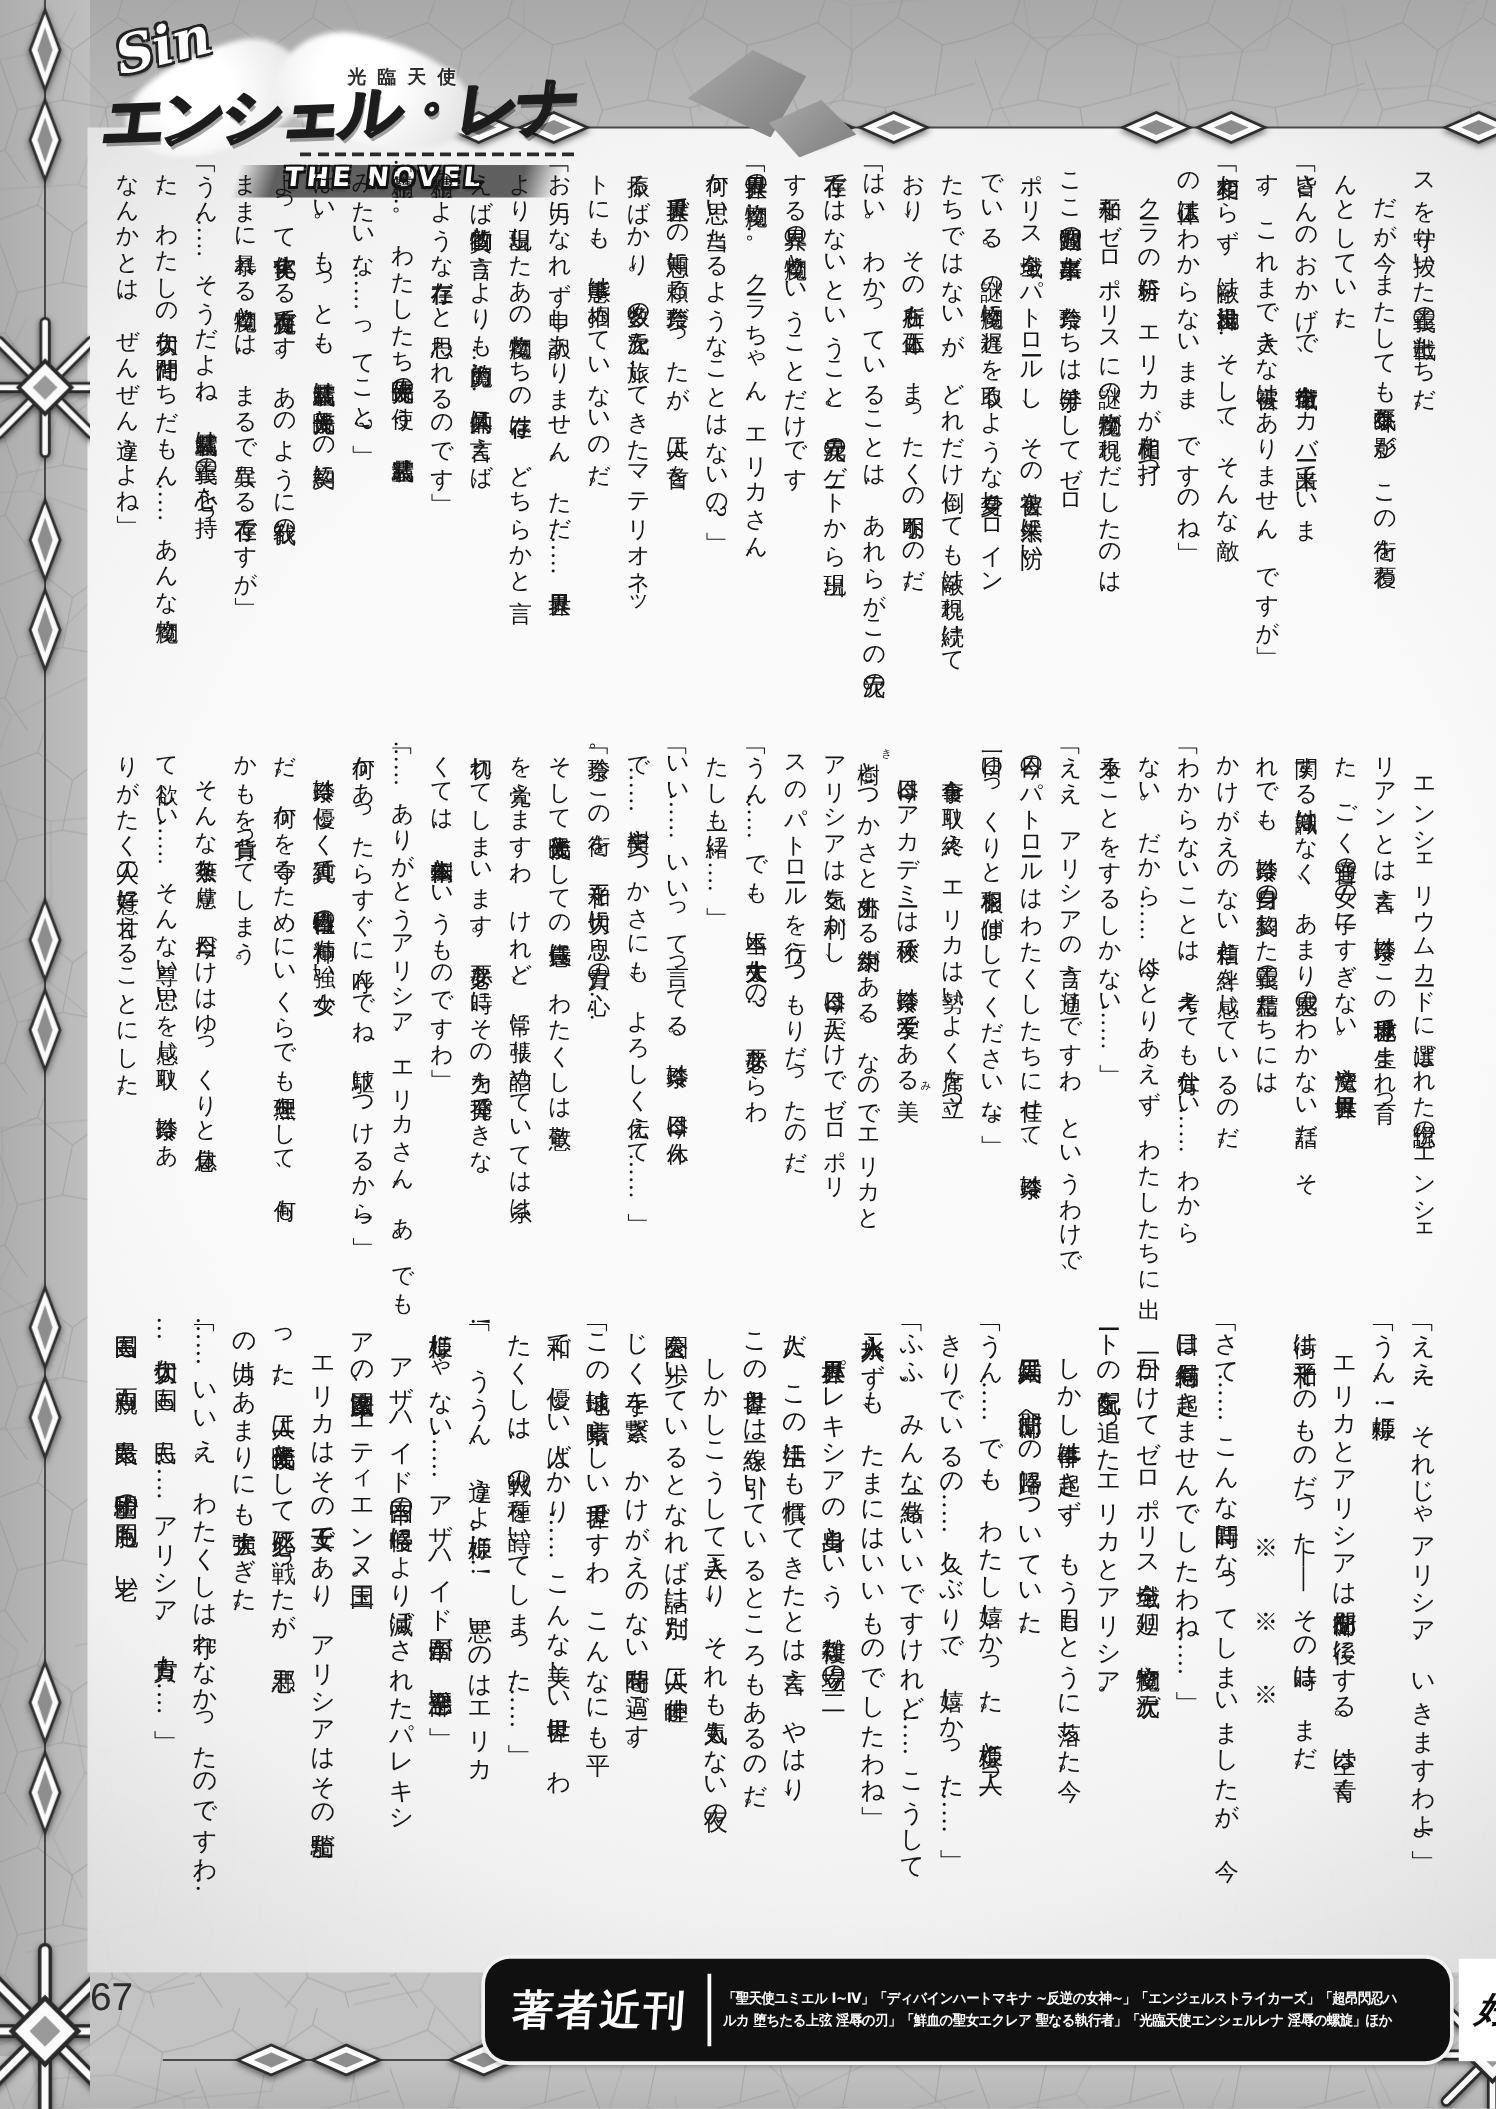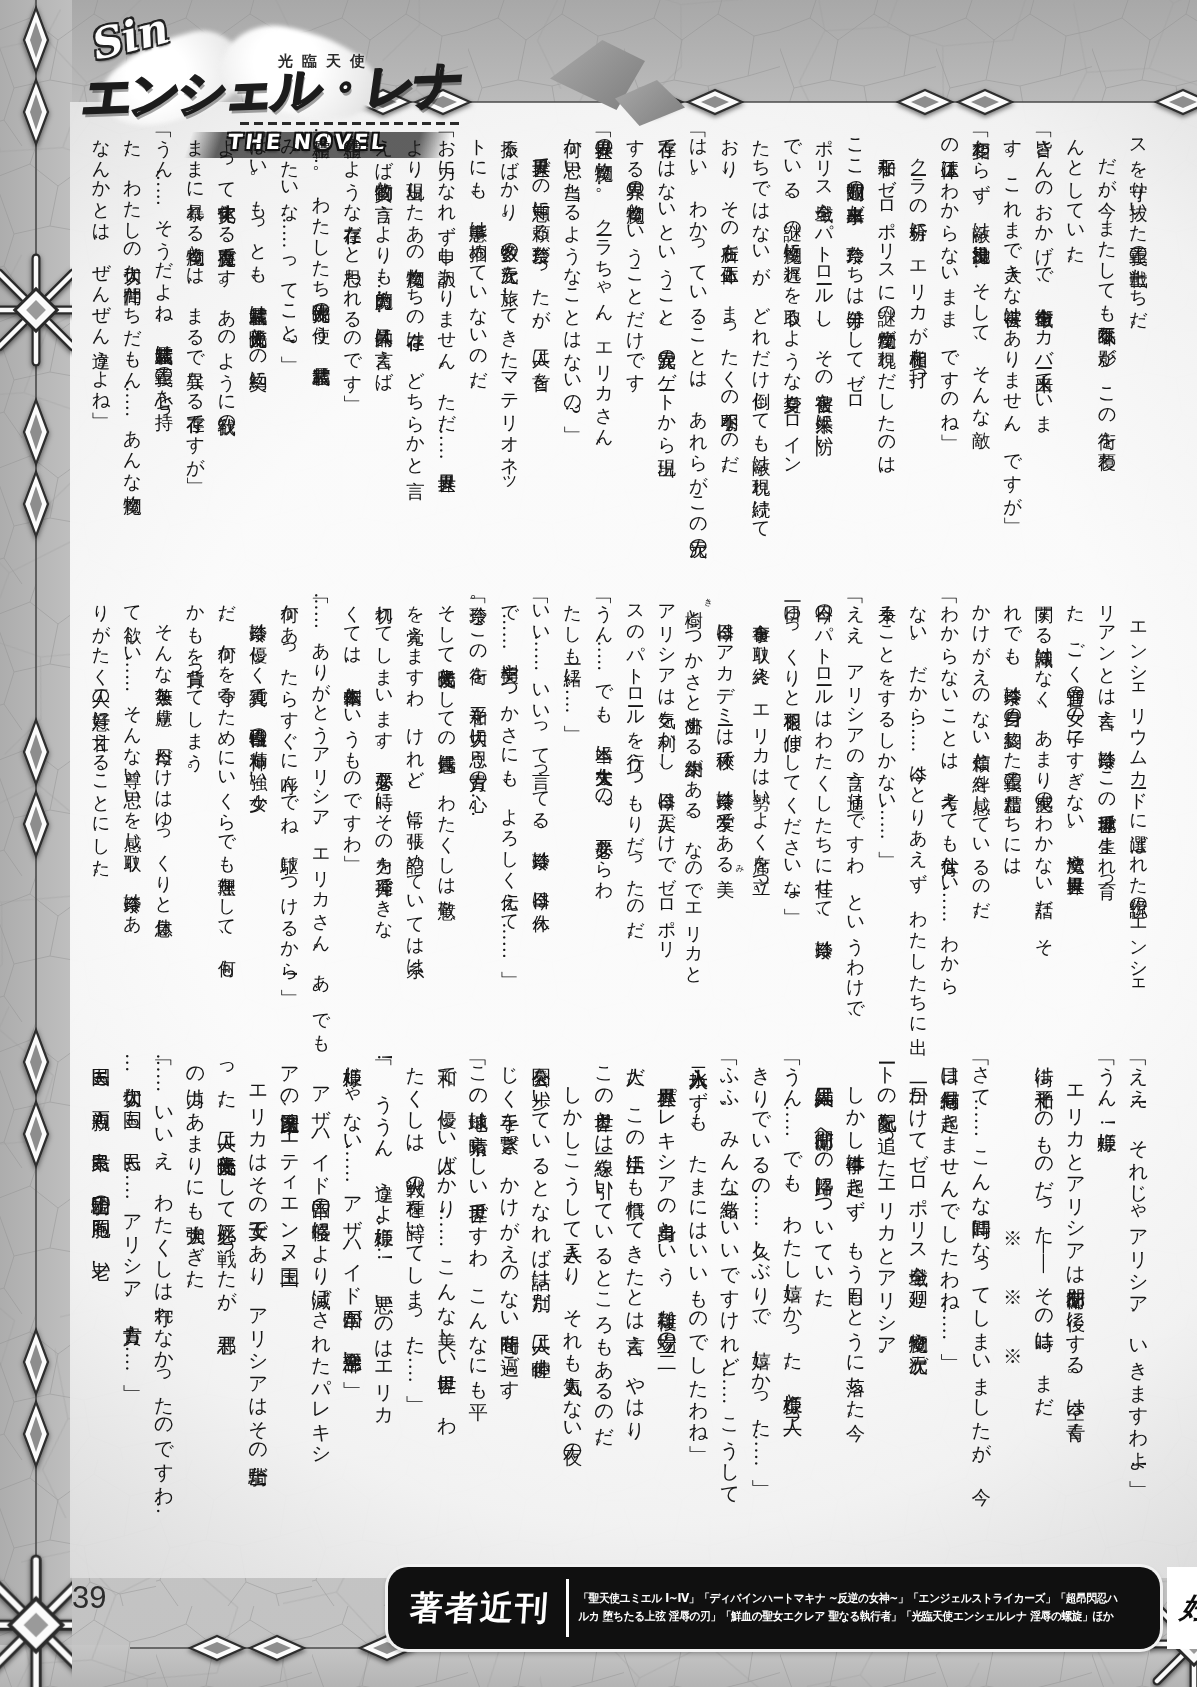--- a/index.html
+++ b/index.html
@@ -286,21 +286,21 @@
     <div class="tcol">　アザハイド帝国の侵略により滅ぼされたパレキシ</div>
     <div class="tcol">アの魔法国家、エティエンヌ王国。</div>
     <div class="tcol">　エリカはその王女であり、アリシアはその騎士だ</div>
     <div class="tcol">った。二人は光臨天使として必死に戦ったが、邪悪</div>
     <div class="tcol">の力はあまりにも強大すぎた。</div>
     <div class="tcol">「……いいえ。わたくしは守れなかったのですわ…</div>
     <div class="tcol">…大切な国も、民も……アリシア、貴方も……」</div>
     <div class="tcol">国民も、両親も、民衆も、騎士団の同胞も。老い</div>
   </div>
 
-<div class="abs pagenum">39</div>
+<div class="abs pagenum">67</div>
 
 <div class="abs footer-bar">
   <div class="footer-label">著者近刊</div>
   <div class="footer-divider"></div>
   <div class="footer-titles">
     <div>「聖天使ユミエル Ⅰ~Ⅳ」「ディバインハートマキナ ~反逆の女神~」「エンジェルストライカーズ」「超昂閃忍ハ</div>
     <div>ルカ 堕ちたる上弦 淫辱の刃」「鮮血の聖女エクレア 聖なる執行者」「光臨天使エンシェルレナ 淫辱の螺旋」ほか</div>
   </div>
   <div class="footer-promo">
     <span>好評発売中!</span>

